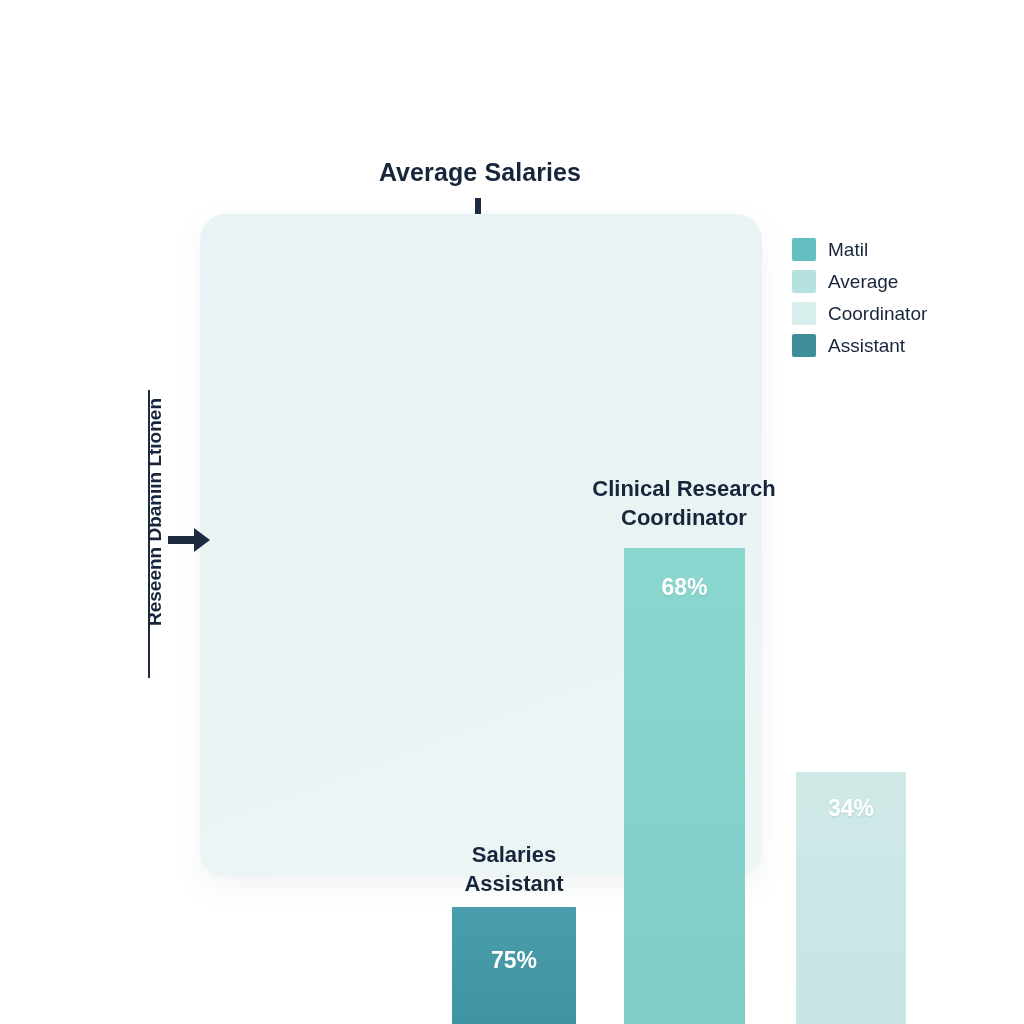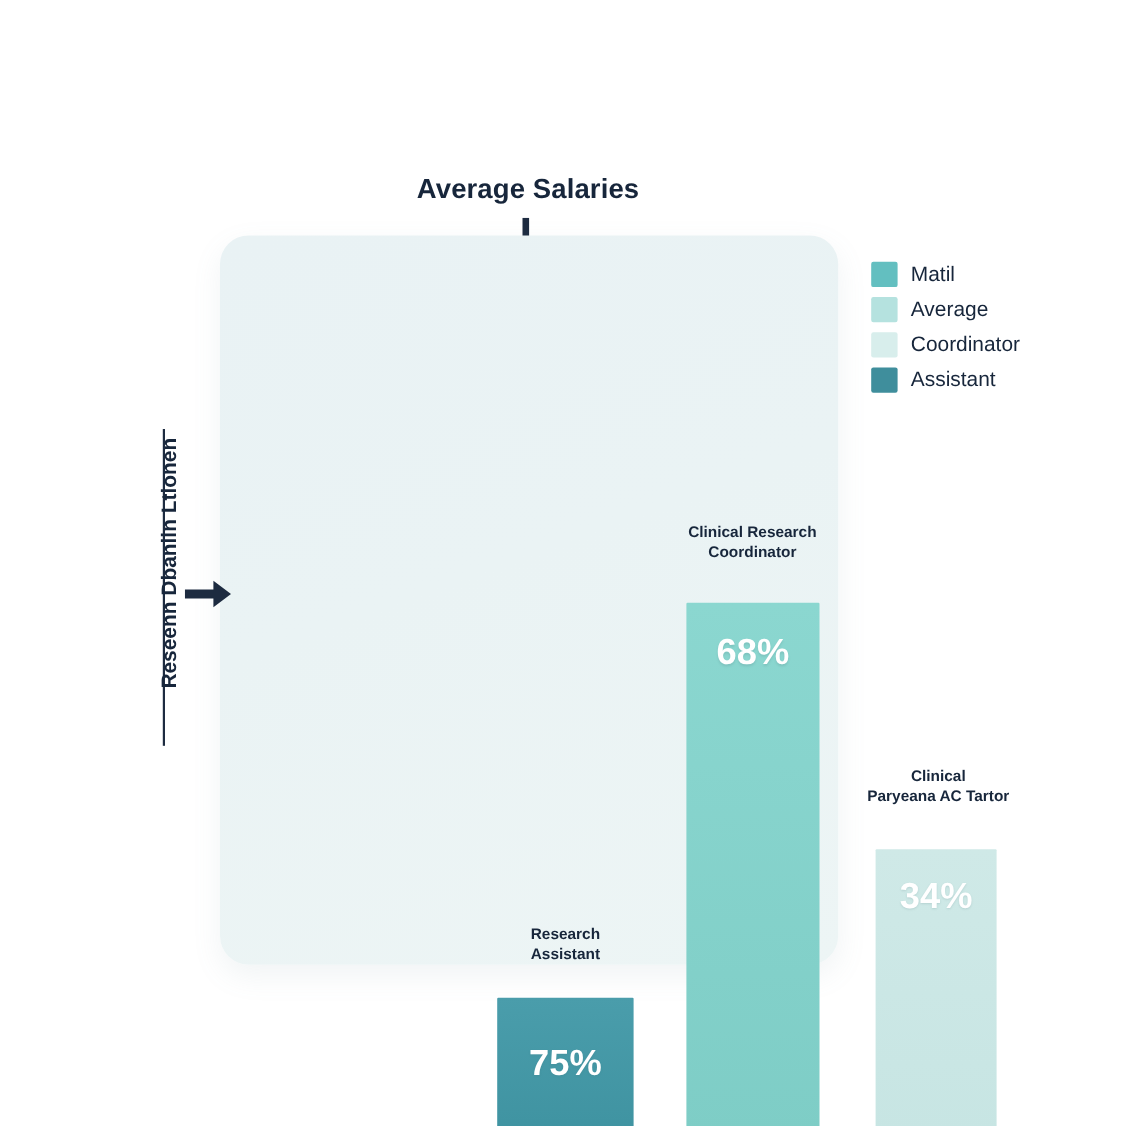--- a/index.html
+++ b/index.html
@@ -57,28 +57,28 @@
 
   
   .bar{
     position:absolute;
     border-radius:1px;
   }
   .bar-value{
     position:absolute;
     width:100%;
     text-align:center;
-    font-size:33px;font-weight:700;
+    font-size:23px;font-weight:700;
     color:#ffffff;
     text-shadow:0 1px 2px rgba(70,110,115,.18);
   }
   .bar-label{
     position:absolute;
     text-align:center;
-    font-size:14px;font-weight:600;
+    font-size:22px;font-weight:600;
     line-height:1.32;
     color:#17263b;
   }
 
   #bar-1{left:252px;top:693px;width:124px;height:125px;
          background:linear-gradient(180deg,#4a9dab 0%,#3f93a1 100%);}
   #bar-1-value{top:40px;}
   #label-1{left:228px;top:626px;width:172px;}
 
   #bar-2{left:424px;top:334px;width:121px;height:484px;
@@ -115,38 +115,34 @@
   <svg id="title-arrow" viewBox="0 0 32 34">
     <path d="M13 0 H19 V20 H27 L16 34 L5 20 H13 Z" fill="#1d2b40"></path>
   </svg>
 
   <div id="plot-panel">
 
     <div class="bar" id="bar-1">
       <div class="bar-value" id="bar-1-value">75%</div>
     </div>
     <div class="bar-label" id="label-1">
-      <div>Research</div>
+      <div>Salaries</div>
       <div>Assistant</div>
     </div>
 
     <div class="bar" id="bar-2">
       <div class="bar-value" id="bar-2-value">68%</div>
     </div>
     <div class="bar-label" id="label-2">
       <div>Clinical Research</div>
       <div>Coordinator</div>
     </div>
 
     <div class="bar" id="bar-3">
       <div class="bar-value" id="bar-3-value">34%</div>
-    </div>
-    <div class="bar-label" id="label-3">
-      <div>Clinical</div>
-      <div>Paryeana AC Tartor</div>
     </div>
 
   </div>
 
   <div id="y-axis-line"></div>
   <div id="y-axis-label">Reseenn Dbaniin Ltionen</div>
   <svg id="y-axis-arrow" viewBox="0 0 42 30">
     <path d="M0 11 H26 V3 L42 15 L26 27 V19 H0 Z" fill="#1d2b40"></path>
   </svg>
 

